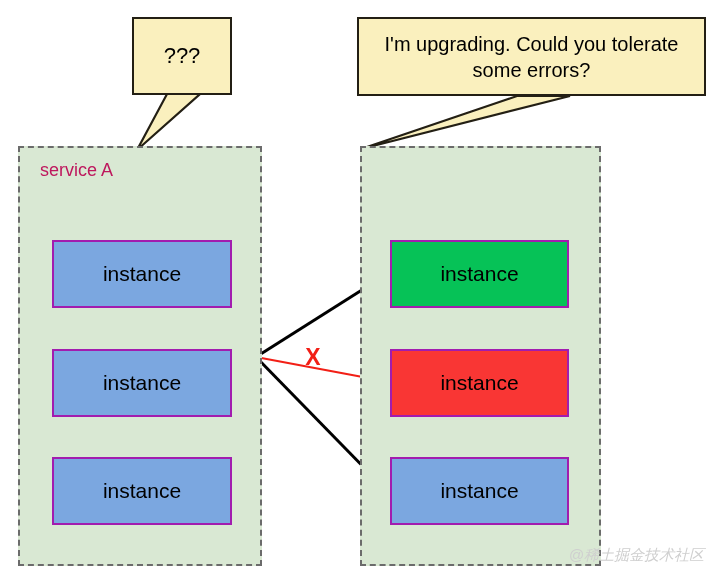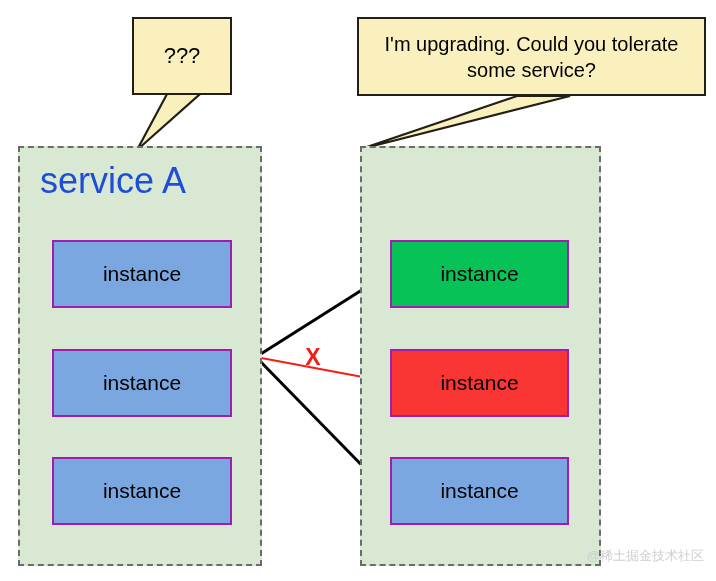--- a/index.html
+++ b/index.html
@@ -29,22 +29,22 @@
     background: #d9e8d3;
     border: 2px dashed #6b6b6b;
     box-sizing: border-box;
   }
   #service-a-box { left: 18px;  top: 146px; width: 244px; height: 420px; }
   #service-b-box { left: 360px; top: 146px; width: 241px; height: 420px; }
   .service-title {
     position: absolute;
     left: 20px;
     top: 12px;
-    font-size: 36px;
-    color: #1d4ed8;
+    font-size: 18px;
+    color: #be185d;
     letter-spacing: 0px;
     white-space: nowrap;
   }
   .instance {
     position: absolute;
     box-sizing: border-box;
     border: 2px solid #a21caf;
     display: flex;
     align-items: center;
     justify-content: center;
@@ -85,24 +85,25 @@
     font-size: 20px;
     line-height: 26px;
     padding: 0 0;
   }
   #bubble-b .txt { display: block; }
 
   .watermark {
     position: absolute;
     right: 12px;
     bottom: 16px;
-    font-size: 13px;
+    font-size: 15px;
     color: #cfcfcf;
     white-space: nowrap;
     z-index: 4;
+    font-style: italic;
   }
   .x-mark {
     position: absolute;
     left: 313px;
     top: 357px;
     transform: translate(-50%, -50%);
     font-size: 23px;
     font-weight: bold;
     color: #f21f16;
     z-index: 3;
@@ -137,21 +138,21 @@
 
   <div class="x-mark">X</div>
 
   <div class="bubble" id="bubble-a">
     <span>???</span>
   </div>
 
   <div class="bubble" id="bubble-b">
     <span>
       <span class="txt">I'm upgrading. Could you tolerate</span>
-      <span class="txt">some service?</span>
+      <span class="txt">some errors?</span>
     </span>
   </div>
 
   <div class="service-box" id="service-a-box">
     <div class="service-title">service A</div>
     <div class="instance inst-blue" id="a-inst-1">instance</div>
     <div class="instance inst-blue" id="a-inst-2">instance</div>
     <div class="instance inst-blue" id="a-inst-3">instance</div>
   </div>
 

